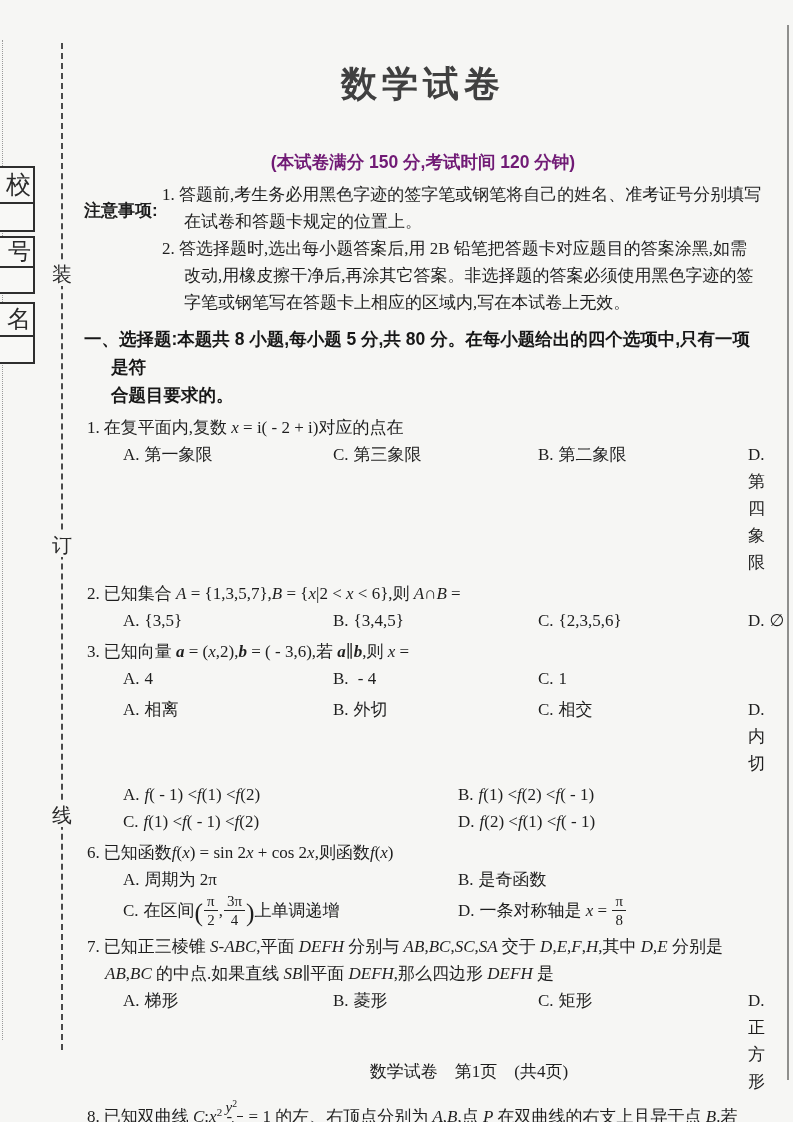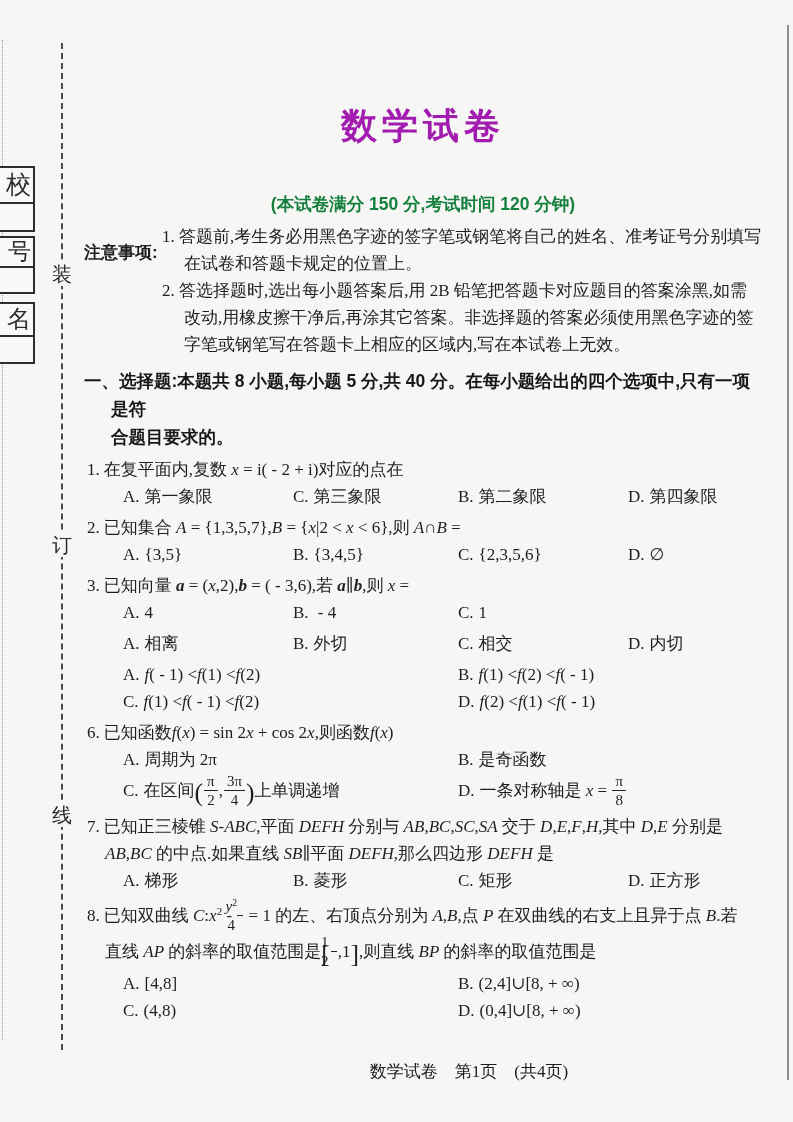--- a/index.html
+++ b/index.html
@@ -27,48 +27,48 @@
   .fb0{top:166px;height:62px;} .fb1{top:236px;height:54px;} .fb2{top:302px;height:58px;}
   .fbox .cell-label{display:block;border-bottom:2px solid #2e2e2e;text-align:right;padding-right:2px;
     font-size:25px;color:#2a2a2a;}
   .fb0 .cell-label{height:34px;line-height:34px;}
   .fb1 .cell-label{height:28px;line-height:28px;font-size:23px;}
   .fb2 .cell-label{height:31px;line-height:31px;font-size:24px;}
 
   .content{position:absolute;left:84px;top:0;width:678px;}
 
   .title{
-    margin:102px 0 0 0;text-align:center;font-size:36px;line-height:48px;
-    font-weight:bold;letter-spacing:5px;color:#a21caf;
+    margin:60px 0 0 0;text-align:center;font-size:36px;line-height:48px;
+    font-weight:bold;letter-spacing:5px;color:#404040;
     font-family:"Liberation Sans","DejaVu Sans",sans-serif;
   }
   .subtitle{
     margin-top:42px;text-align:center;font-weight:bold;font-size:17.5px;line-height:24px;
-    font-family:"Liberation Sans","DejaVu Sans",sans-serif;color:#15803d;
+    font-family:"Liberation Sans","DejaVu Sans",sans-serif;color:#701a75;
   }
   .notice{position:relative;margin-top:7px;padding-left:78px;}
   .notice-label{
     position:absolute;left:0;top:16px;font-weight:bold;
     font-family:"Liberation Sans","DejaVu Sans",sans-serif;
   }
   .n-item{padding-left:22px;text-indent:-22px;white-space:pre-wrap;}
   .n-num{display:inline;}
 
   .sec{
     margin-top:9px;padding-left:27px;text-indent:-27px;font-weight:bold;
     font-family:"Liberation Sans","DejaVu Sans",sans-serif;white-space:pre-wrap;
     font-size:17.5px;line-height:28px;color:#171717;
   }
 
   #questions{margin-top:5px;}
   .q{margin-left:3px;margin-top:4px;padding-left:18px;text-indent:-18px;}
   .stem{white-space:pre-wrap;}
   .qnum{margin-right:4px;}
   .opts{margin-left:18px;text-indent:0;display:grid;align-items:start;}
-  .opts.cols4{grid-template-columns:170px 165px 170px 1fr;}
+  .opts.cols4{grid-template-columns:170px 165px 170px 1fr;gap:40px;}
   .opts.cols2{grid-template-columns:335px 1fr;}
   .opt{white-space:pre-wrap;}
   .olabel{margin-right:5px;}
 
   i{font-style:italic;}
   .bv{font-weight:bold;}
   sup,sub{font-size:0.65em;line-height:0;}
   sup{vertical-align:0.5em;}
   sub{vertical-align:-0.25em;}
   .fr{display:inline-block;text-align:center;vertical-align:-0.62em;font-size:0.88em;line-height:1.1;margin:0 1px;}
@@ -110,21 +110,21 @@
 
     <div class="notice">
       <span class="notice-label">注意事项:</span>
       <div class="n-item"><span class="n-num">1.</span> <span>答题前,考生务必用黑色字迹的签字笔或钢笔将自己的姓名、准考证号分别填写
 在试卷和答题卡规定的位置上。</span></div>
       <div class="n-item"><span class="n-num">2.</span> <span>答选择题时,选出每小题答案后,用 2B 铅笔把答题卡对应题目的答案涂黑,如需
 改动,用橡皮擦干净后,再涂其它答案。非选择题的答案必须使用黑色字迹的签
 字笔或钢笔写在答题卡上相应的区域内,写在本试卷上无效。</span></div>
     </div>
 
-    <div class="sec">一、选择题:本题共 8 小题,每小题 5 分,共 40 分。在每小题给出的四个选项中,只有一项是符
+    <div class="sec">一、选择题:本题共 8 小题,每小题 5 分,共 80 分。在每小题给出的四个选项中,只有一项是符
 合题目要求的。</div>
 
     <div id="questions">
   <div class="q">
     <div class="stem"><span class="qnum">1.</span><span class="stem-text">在复平面内,复数 <i>x</i> = i( - 2 + i)对应的点在</span></div>
     <div class="opts cols4">
             <span class="opt"><span class="olabel">A.</span><span class="otext">第一象限</span></span>
             <span class="opt"><span class="olabel">C.</span><span class="otext">第三象限</span></span>
             <span class="opt"><span class="olabel">B.</span><span class="otext">第二象限</span></span>
             <span class="opt"><span class="olabel">D.</span><span class="otext">第四象限</span></span>

